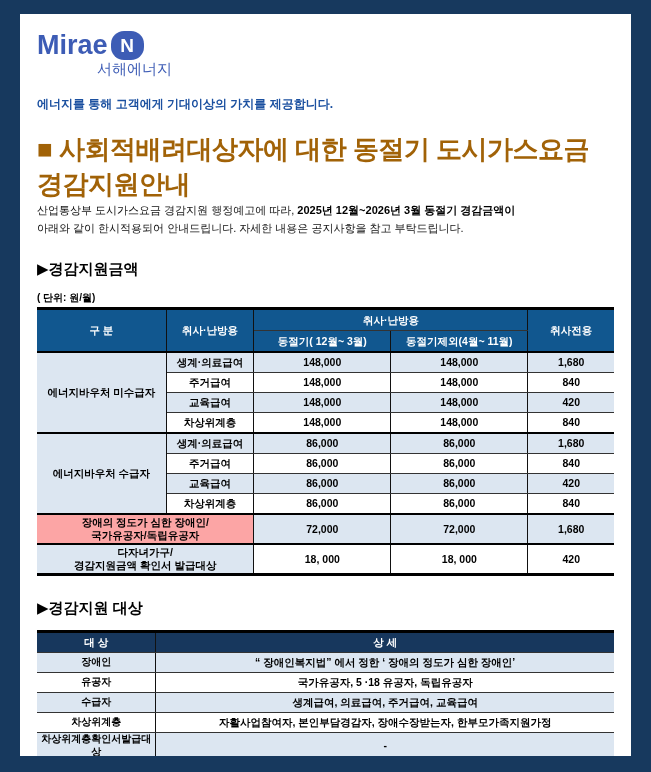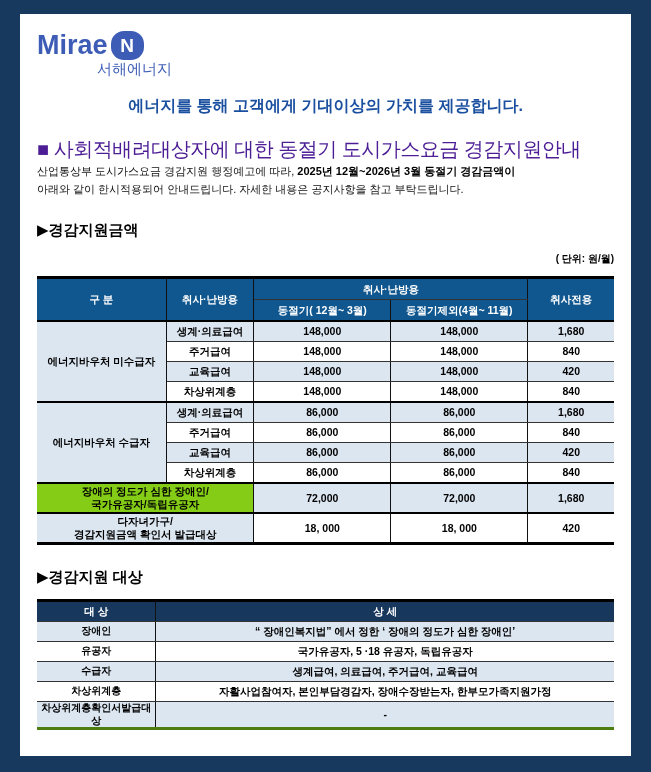--- a/index.html
+++ b/index.html
@@ -21,29 +21,29 @@
   .logo-row{display:flex;align-items:center;margin-top:4px;}
   .brand{font-size:27px;font-weight:bold;color:#3D5CB5;letter-spacing:0px;}
   .badge{
     width:33px;height:29px;margin-left:3px;
     background:#3D5CB5;border-radius:13px 13px 13px 13px;
     display:flex;align-items:center;justify-content:center;
     color:#fff;font-size:19px;font-weight:bold;
   }
   .subbrand{margin-left:60px;margin-top:-1px;font-size:15px;font-weight:normal;color:#3D5CB5;}
   
-  .slogan{margin-top:17px;font-size:16px;font-weight:bold;color:#1B50A0;text-align:center;}
-  
-  .title{margin-top:19px;font-size:20px;font-weight:normal;color:#4c1d95;letter-spacing:-0.5px;}
+  .slogan{margin-top:17px;font-size:12px;font-weight:bold;color:#1B50A0;}
+  
+  .title{margin-top:19px;font-size:26px;font-weight:bold;color:#a16207;letter-spacing:-0.5px;}
   
   .intro{margin-top:0;font-size:11px;line-height:1.6;color:#111;}
   .intro b{color:#000;}
   
   .sec-heading{margin-top:23px;font-size:15px;font-weight:bold;color:#000;}
-  .units{margin-top:12px;margin-bottom:10px;text-align:right;font-size:10px;font-weight:bold;color:#000;}
+  .units{margin-top:12px;margin-bottom:2px;font-size:10px;font-weight:bold;color:#000;}
   
   table{border-collapse:collapse;width:100%;table-layout:fixed;}
   th,td{
     border-left:1.5px solid #111;border-right:1.5px solid #111;
     border-top:1px solid #333;border-bottom:1px solid #333;
     text-align:center;vertical-align:middle;
     font-size:10.5px;font-weight:bold;color:#000;
     padding:0 2px;height:19px;line-height:1.25;
     overflow:hidden;
   }
@@ -51,21 +51,21 @@
   tr > *:last-child{border-right:none;}
   .t1{border-top:3px solid #000;border-bottom:3px solid #000;}
   .t1 thead{border-bottom:2px solid #000;}
   .t1 thead th{background:#11578F;color:#fff;height:20px;}
   .t1 tbody{border-top:2px solid #000;}
   .t1 .group-cell{background:#DCE6F1;}
   .t1 tbody.band tr:nth-child(odd) td{background:#DCE6F1;}
   .t1 tbody.band tr:nth-child(even) td{background:#FFFFFF;}
   .t1 tbody.band tr td.group-cell{background:#DCE6F1;}
   .t1 .tall td{height:28px;}
-  .t1 tbody.lit td{background:#84cc16;}
+  .t1 tbody.lit td{background:#fca5a5;}
   .t1 tbody.lit td.val{background:#DCE6F1;}
   .t1 tbody.wht td{background:#FFFFFF;}
   .t1 tbody.wht td.group-cell{background:#DCE6F1;}
   .ml{white-space:pre-line;}
   .t2{border-top:3px solid #000;border-bottom:3px solid #4d7c0f;margin-top:12px;}
   .t2 thead{border-bottom:1.5px solid #000;}
   .t2 thead th{background:#17375D;color:#fff;height:19px;}
   .t2 tbody tr:nth-child(odd) td{background:#DCE6F1;}
   .t2 tbody tr:nth-child(even) td{background:#FFFFFF;}
   .t2 td.tgt{font-size:10px;}

